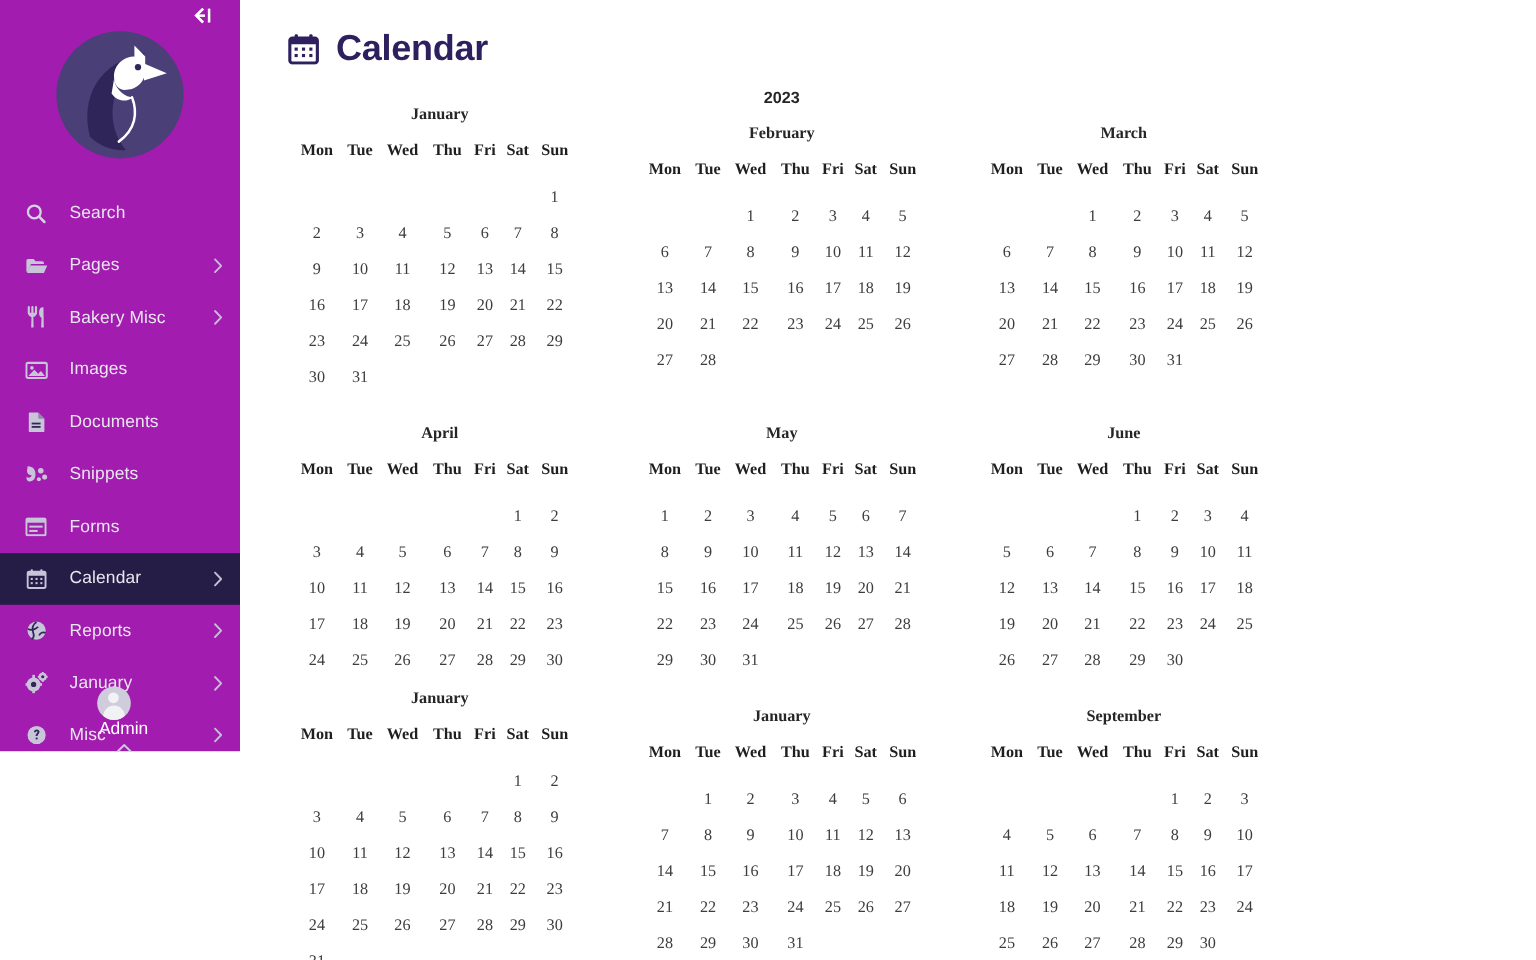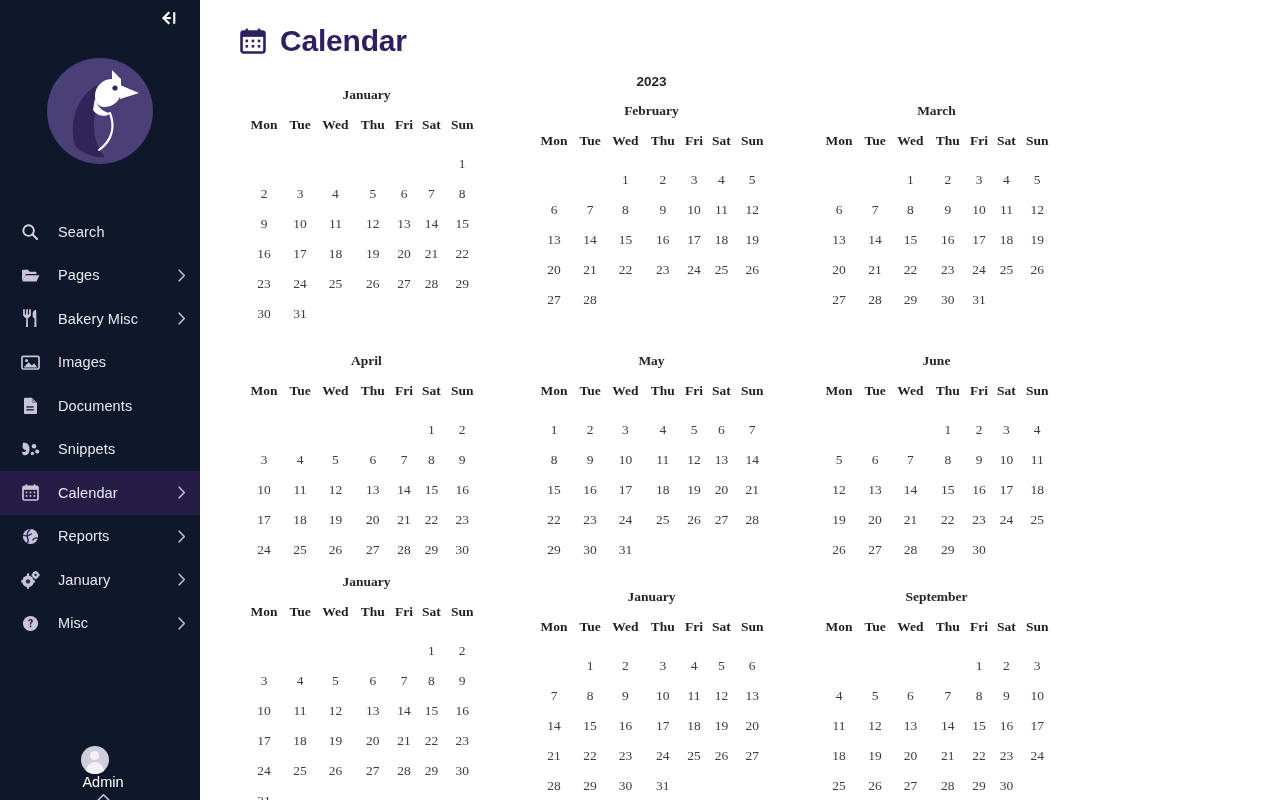--- a/index.html
+++ b/index.html
@@ -6,22 +6,22 @@
   html, body {
     width: 1280px; height: 800px;
     overflow: hidden;
     background: #ffffff;
     font-family: "Liberation Sans", sans-serif;
   }
   .app { display: flex; width: 1280px; height: 800px; }
 
   
   .sidebar {
-    width: 200px; height: 800px;
-    background: #0f172a;
+    width: 200px; height: 626px;
+    background: #a21caf;
     position: relative;
     flex: 0 0 200px;
     display: flex;
     flex-direction: column;
   }
   .sidebar-top {
     height: 36px;
     display: flex;
     align-items: center;
     justify-content: flex-end;
@@ -291,20 +291,31 @@
           <svg width="19" height="17" viewBox="0 0 19 17" aria-hidden="true">
             <path d="M2 1.5 C7 1.5 9 5 8.5 9.5 C8.2 12.8 5.6 14.6 3.4 14.2 C1.6 13.8 0.6 12 1.2 10.2 C2.6 11.8 5 11 5.4 9 C3.4 9.4 1.6 8 1.5 5.6 Z" fill="#c8c5d8"></path>
             <circle cx="13" cy="5.2" r="2.3" fill="#c8c5d8"></circle>
             <circle cx="16.2" cy="10.6" r="2.1" fill="#c8c5d8"></circle>
             <circle cx="11.4" cy="12.4" r="1.7" fill="#c8c5d8"></circle>
           </svg>
         </span>
         <span class="lbl">Snippets</span>
       </div>
 
+      <div class="nav-item">
+        <span class="ico">
+          <svg width="18" height="16" viewBox="0 0 18 16" aria-hidden="true">
+            <rect x="1" y="1" width="16" height="14" rx="1.3" fill="none" stroke="#c8c5d8" stroke-width="1.7"></rect>
+            <rect x="1" y="1" width="16" height="3.6" fill="#c8c5d8"></rect>
+            <rect x="3.4" y="7" width="11.2" height="1.7" fill="#c8c5d8"></rect>
+            <rect x="3.4" y="10.6" width="7" height="1.7" fill="#c8c5d8"></rect>
+          </svg>
+        </span>
+        <span class="lbl">Forms</span>
+      </div>
 
       <div class="nav-item active">
         <span class="ico">
           <svg width="17" height="17" viewBox="0 0 17 17" aria-hidden="true">
             <rect x="1" y="2.4" width="15" height="13.6" rx="1.4" fill="none" stroke="#c8c5d8" stroke-width="1.7"></rect>
             <rect x="1" y="2.4" width="15" height="3.4" fill="#c8c5d8"></rect>
             <rect x="3.6" y="0.3" width="1.8" height="3.2" rx="0.8" fill="#c8c5d8"></rect>
             <rect x="11.6" y="0.3" width="1.8" height="3.2" rx="0.8" fill="#c8c5d8"></rect>
             <rect x="3.6" y="7.6" width="1.7" height="1.7" fill="#c8c5d8"></rect>
             <rect x="7.6" y="7.6" width="1.7" height="1.7" fill="#c8c5d8"></rect>

